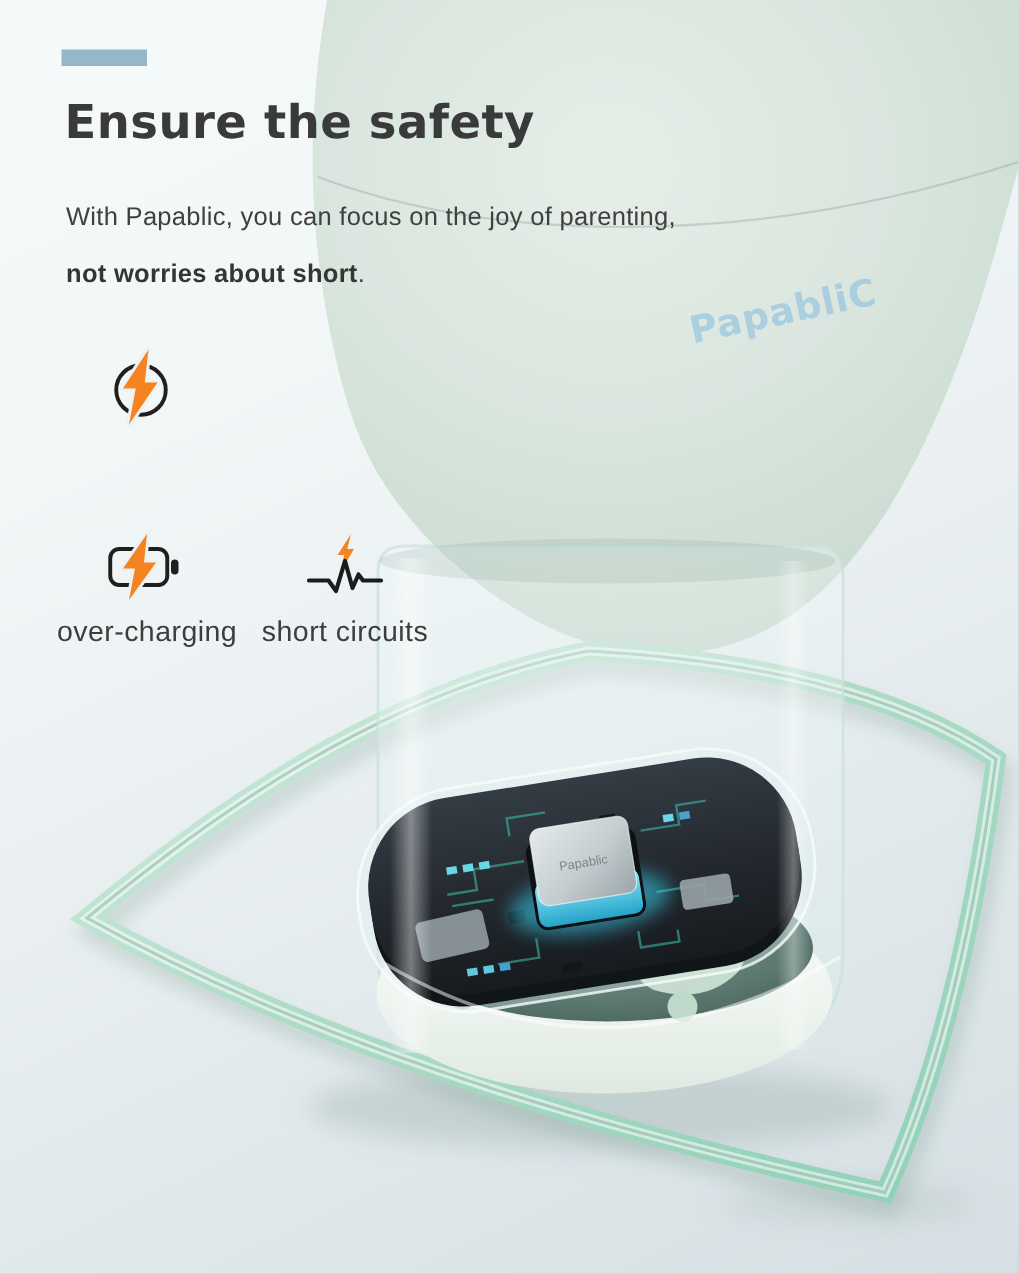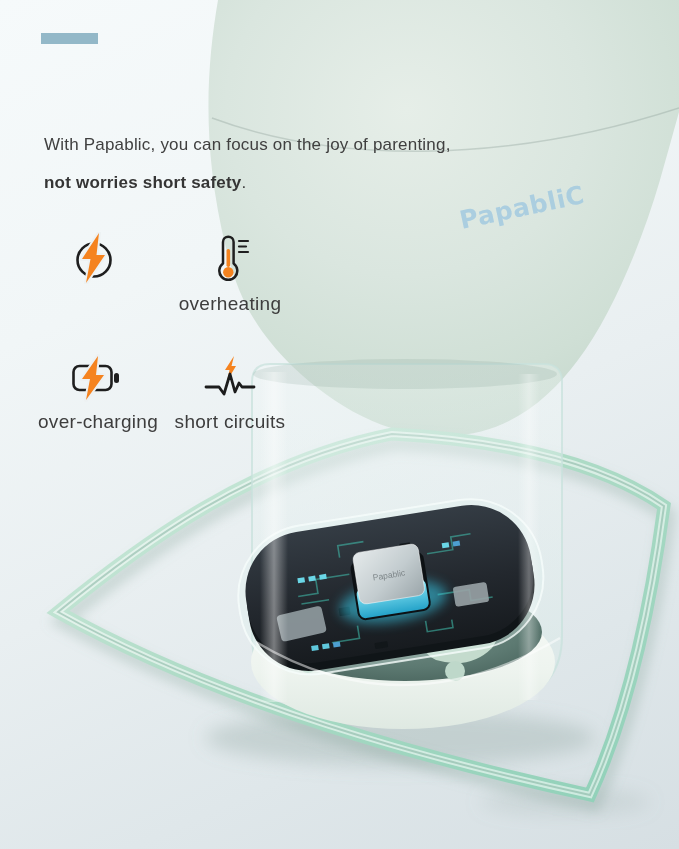--- a/index.html
+++ b/index.html
@@ -183,51 +183,37 @@
 
     <g>
       <rect x="260" y="372" width="28" height="330" fill="url(#vHighlight)" opacity=".55"></rect>
       <rect x="518" y="374" width="22" height="326" fill="url(#vHighlight)" opacity=".45"></rect>
       <path d="M256,642 Q402,730 560,638" fill="none" stroke="rgba(255,255,255,.5)" stroke-width="2.5"></path>
     </g>
   </svg>
 
   <div class="accent-bar"></div>
 
+  <h1 class="title">Ensure the safety</h1>
 
   <p class="subtitle"><span>With Papablic, you can focus on the joy of parenting,</span><br>
-    <b>not worries short safety</b><span>.</span>
+    <b>not worries about short</b><span>.</span>
   </p>
 
   <div class="brand-logo">PapabliC</div>
 
   <div class="feature" id="f-overcurrent">
     <span class="icon">
       <svg width="46" height="52" viewBox="0 0 46 52">
         <circle cx="23" cy="28" r="16.5" fill="none" stroke="#1f1f1f" stroke-width="2.6"></circle>
         <path d="M28,1 L11,27 L19.5,27 L15,51 L34,23 L25.5,23 Z" fill="#f5831f" stroke="#edf2f3" stroke-width="4" stroke-linejoin="round" paint-order="stroke"></path>
       </svg>
     </span>
   </div>
 
-  <div class="feature" id="f-overheating">
-    <span class="icon">
-      <svg width="44" height="50" viewBox="0 0 44 50">
-        <path d="M15,8 a5.3,5.3 0 0 1 10.6,0 V29.5 a9,9 0 1 1 -10.6,0 Z" fill="none" stroke="#1f1f1f" stroke-width="2.5" stroke-linejoin="round"></path>
-        <rect x="18.5" y="15" width="3.6" height="18" rx="1.8" fill="#f5831f"></rect>
-        <circle cx="20.3" cy="38.3" r="5.2" fill="#f5831f"></circle>
-        <g stroke="#1f1f1f" stroke-width="2.2" stroke-linecap="round">
-          <path d="M31,7 h9"></path>
-            <path d="M31,12.5 h7"></path>
-            <path d="M31,18 h9"></path>
-        </g>
-      </svg>
-    </span>
-    <span class="label">overheating</span>
-  </div>
 
   <div class="feature" id="f-shortcircuits">
     <span class="icon">
       <svg width="52" height="48" viewBox="0 0 52 48">
         <path d="M30,2 L21,16 L25.5,16 L23,27 L32,12 L27.5,12 Z" fill="#f5831f"></path>
         <path d="M2,33 H15 L20,40 L26,20 L31,38 L35,29 L38,33 H50" fill="none" stroke="#1c1c1c" stroke-width="2.8" stroke-linejoin="round" stroke-linecap="round"></path>
       </svg>
     </span>
     <span class="label">short circuits</span>
   </div>

